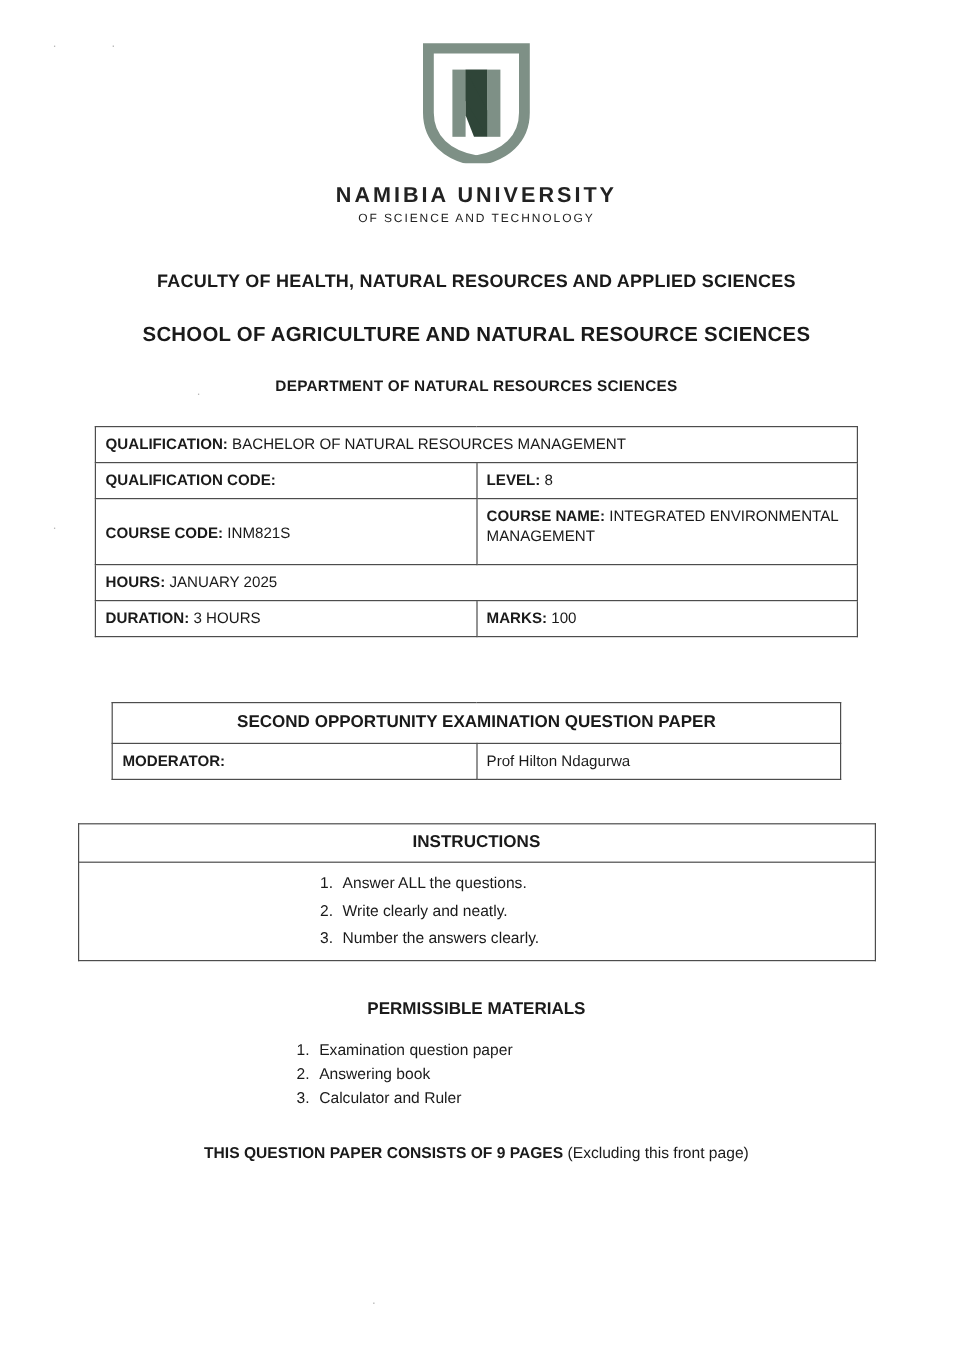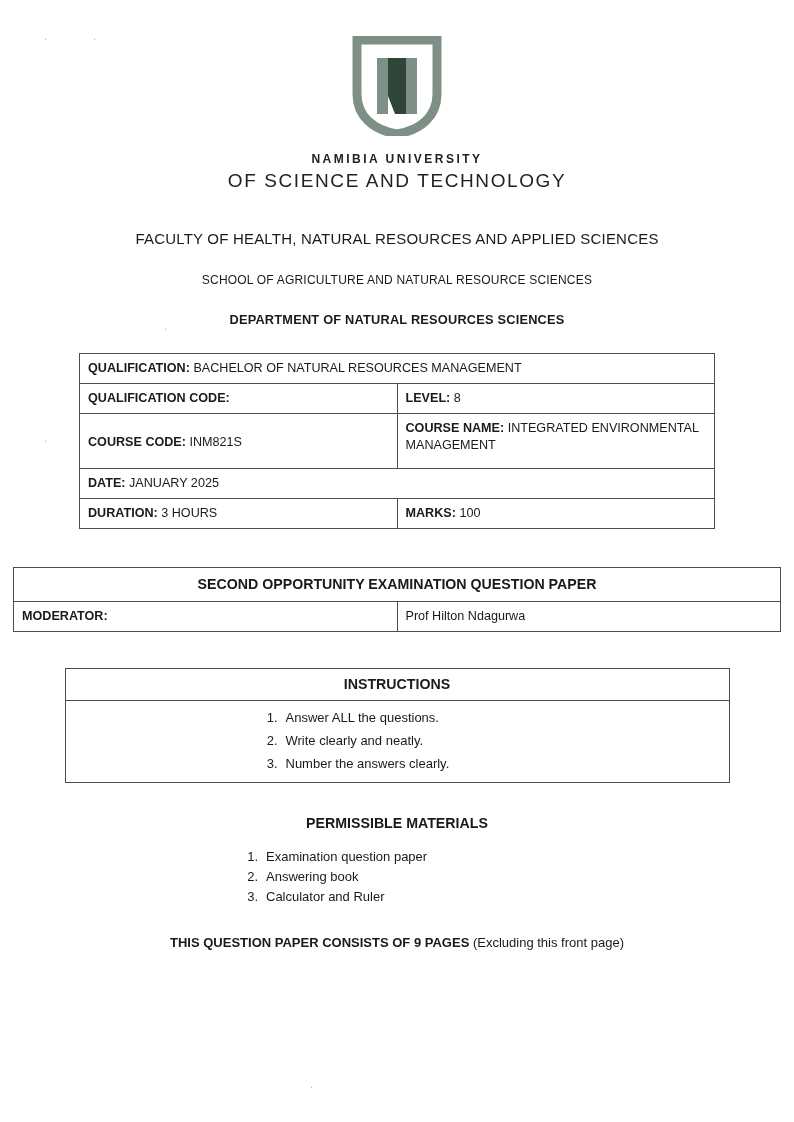--- a/index.html
+++ b/index.html
@@ -29,44 +29,44 @@
   }
   .logo {
     width: 92px;
     height: 100px;
   }
 
   .uni-name {
     text-align: center;
     margin-top: 16px;
     letter-spacing: 2.5px;
-    font-size: 12px;
+    font-size: 18px;
     font-weight: bold;
     color: #222;
   }
   .uni-sub {
     text-align: center;
     margin-top: 4px;
     letter-spacing: 1.6px;
-    font-size: 19px;
+    font-size: 10px;
     color: #222;
   }
 
   
   .faculty {
     text-align: center;
-    font-weight: normal;
+    font-weight: bold;
     font-size: 15px;
     margin-top: 38px;
     letter-spacing: 0.2px;
   }
   .school {
     text-align: center;
-    font-weight: normal;
-    font-size: 12px;
+    font-weight: bold;
+    font-size: 17px;
     margin-top: 26px;
     letter-spacing: 0.2px;
   }
   .department {
     text-align: center;
     font-weight: bold;
     font-size: 12.8px;
     margin-top: 25px;
     letter-spacing: 0.2px;
   }
@@ -87,22 +87,22 @@
 
   .info-table {
     width: 636px;
     margin: 26px auto 0 auto;
   }
   .info-table td.left { width: 265px; }
 
   .cell-pad-tall { height: 40px; }
 
   .exam-table {
-    width: 768px;
-    margin: 38px auto 0 auto;
+    width: 608px;
+    margin: 54px auto 0 auto;
   }
   .exam-title td {
     text-align: center;
     font-weight: bold;
     font-size: 14.2px;
     padding: 7px 8px;
   }
   .exam-table td.label { width: 110px; font-weight: bold; }
   .examiner-row td { height: 42px; }
 
@@ -228,21 +228,21 @@
           <span>INM821S</span>
         </div>
       </td>
       <td>
         <span class="bold">COURSE NAME:</span>
         <span>INTEGRATED ENVIRONMENTAL MANAGEMENT</span>
       </td>
     </tr>
     <tr>
       <td colspan="2">
-        <span class="bold">DATE:</span>
+        <span class="bold">HOURS:</span>
         <span>JANUARY 2025</span>
       </td>
     </tr>
     <tr>
       <td class="left">
         <span class="bold">DURATION:</span>
         <span>3 HOURS</span>
       </td>
       <td>
         <span class="bold">MARKS:</span>

